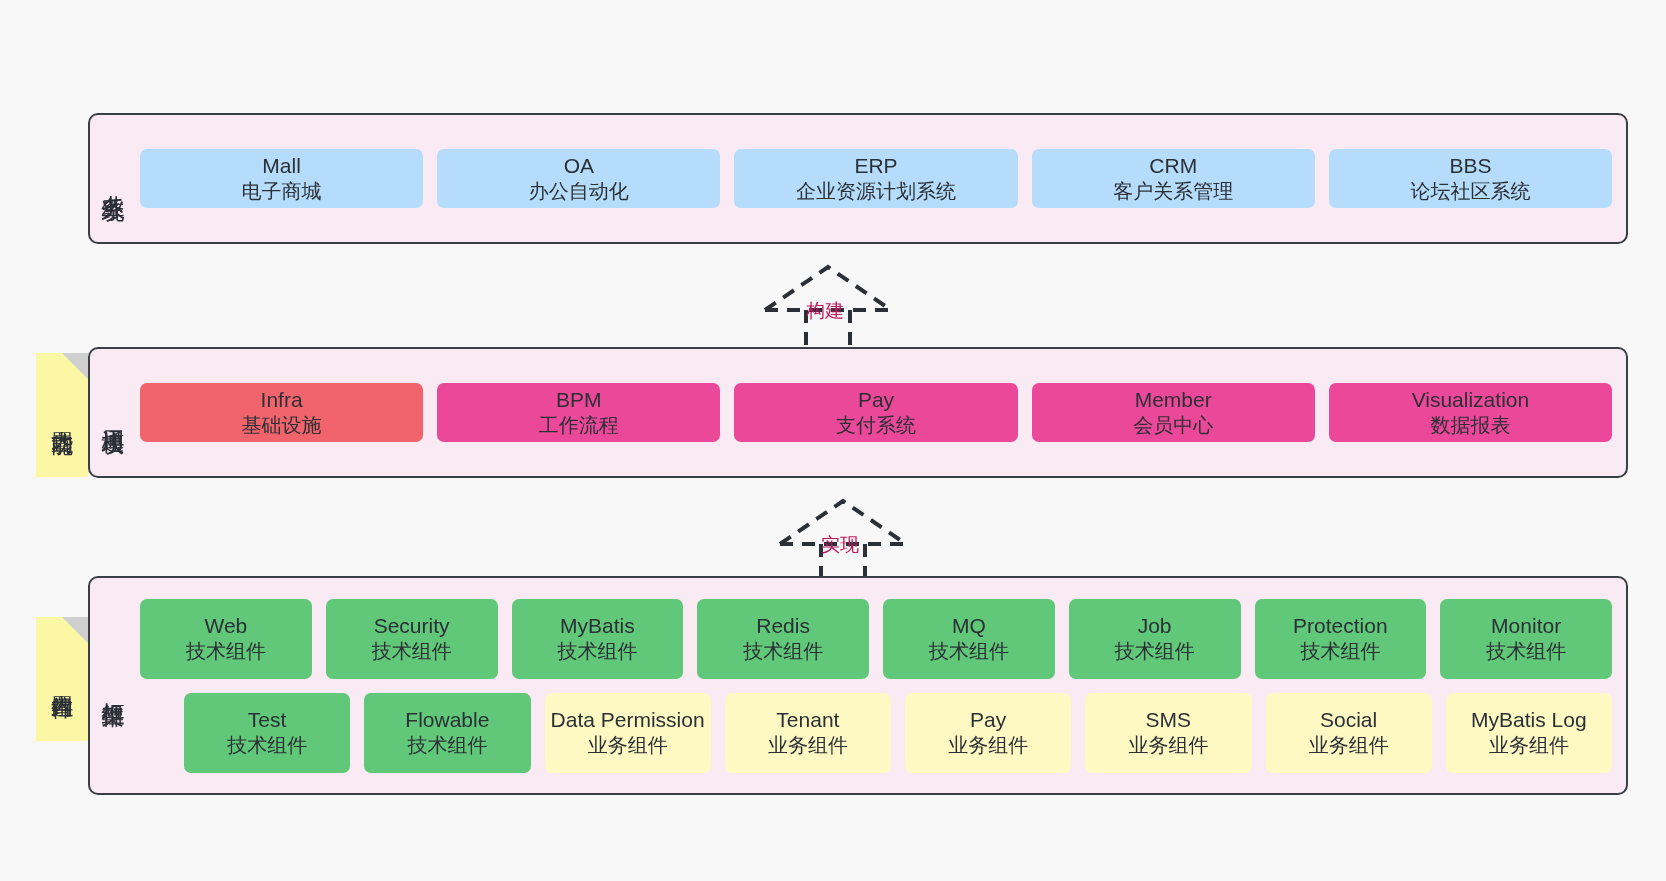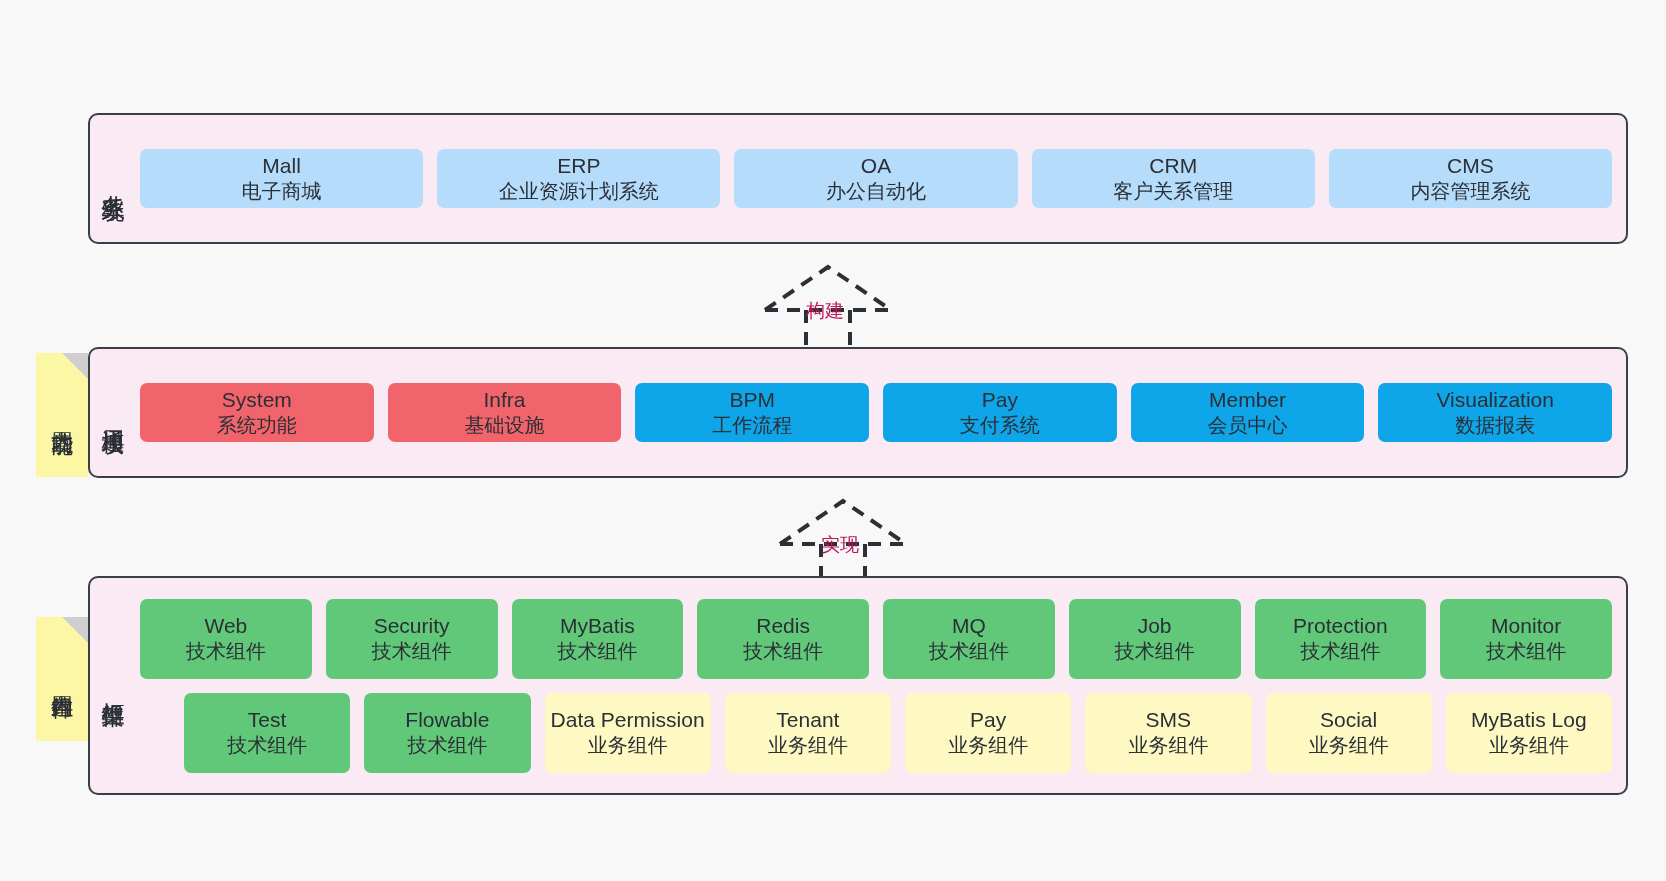--- a/index.html
+++ b/index.html
@@ -66,21 +66,21 @@
     line-height: 1.24;
     padding: 4px 6px;
     user-select: none;
   }
   .cell .en { font-size: 21px; }
   .cell .cn { font-size: 20px; }
 
   
   .c-blue      { background: #b5dcfb; }
   .c-red       { background: #f2646b; }
-  .c-pink      { background: #0ea5e9; text-align: center; }
+  .c-pink      { background: #ec4899; text-align: center; }
   .c-green     { background: #60c878; }
   .c-lightgreen{ background: #fef9c3; }
 
   
   .note {
     position: absolute;
     background: #fbf7a5;
     color: #2b2f36;
     font-size: 22px;
     line-height: 1.2;
@@ -121,34 +121,34 @@
   <div class="section" id="sec-business" style="left:88px; top:113px; width:1540px; height:131px;">
     <div class="section-label">业务系统</div>
     <div class="section-body">
       <div class="row">
 
         <div class="cell c-blue">
           <span class="en">Mall</span>
           <span class="cn">电子商城</span>
         </div>
         <div class="cell c-blue">
+          <span class="en">OA</span>
+          <span class="cn">办公自动化</span>
+        </div>
+        <div class="cell c-blue">
           <span class="en">ERP</span>
           <span class="cn">企业资源计划系统</span>
         </div>
         <div class="cell c-blue">
-          <span class="en">OA</span>
-          <span class="cn">办公自动化</span>
-        </div>
-        <div class="cell c-blue">
           <span class="en">CRM</span>
           <span class="cn">客户关系管理</span>
         </div>
         <div class="cell c-blue">
-          <span class="en">CMS</span>
-          <span class="cn">内容管理系统</span>
+          <span class="en">BBS</span>
+          <span class="cn">论坛社区系统</span>
         </div>
 
       </div>
     </div>
   </div>
 
   <div class="arrow" style="left:760px; top:262px; width:140px; height:90px;">
     <svg width="140" height="90" viewBox="0 0 140 90">
       <polyline points="5,48 68,5 131,48" fill="none" stroke="#2b2f36" stroke-width="4" stroke-dasharray="13,9" stroke-linecap="butt"></polyline>
       <line x1="5" y1="48" x2="131" y2="48" stroke="#2b2f36" stroke-width="4" stroke-dasharray="13,9"></line>
@@ -163,24 +163,20 @@
     <span class="fold"></span>
     <span>内置功能</span>
   </div>
 
   <div class="section" id="sec-common" style="left:88px; top:347px; width:1540px; height:131px;">
     <div class="section-label">通用模块</div>
     <div class="section-body">
       <div class="row">
 
         <div class="cell c-red">
-          <span class="en">System</span>
-          <span class="cn">系统功能</span>
-        </div>
-        <div class="cell c-red">
           <span class="en">Infra</span>
           <span class="cn">基础设施</span>
         </div>
         <div class="cell c-pink">
           <span class="en">BPM</span>
           <span class="cn">工作流程</span>
         </div>
         <div class="cell c-pink">
           <span class="en">Pay</span>
           <span class="cn">支付系统</span>

